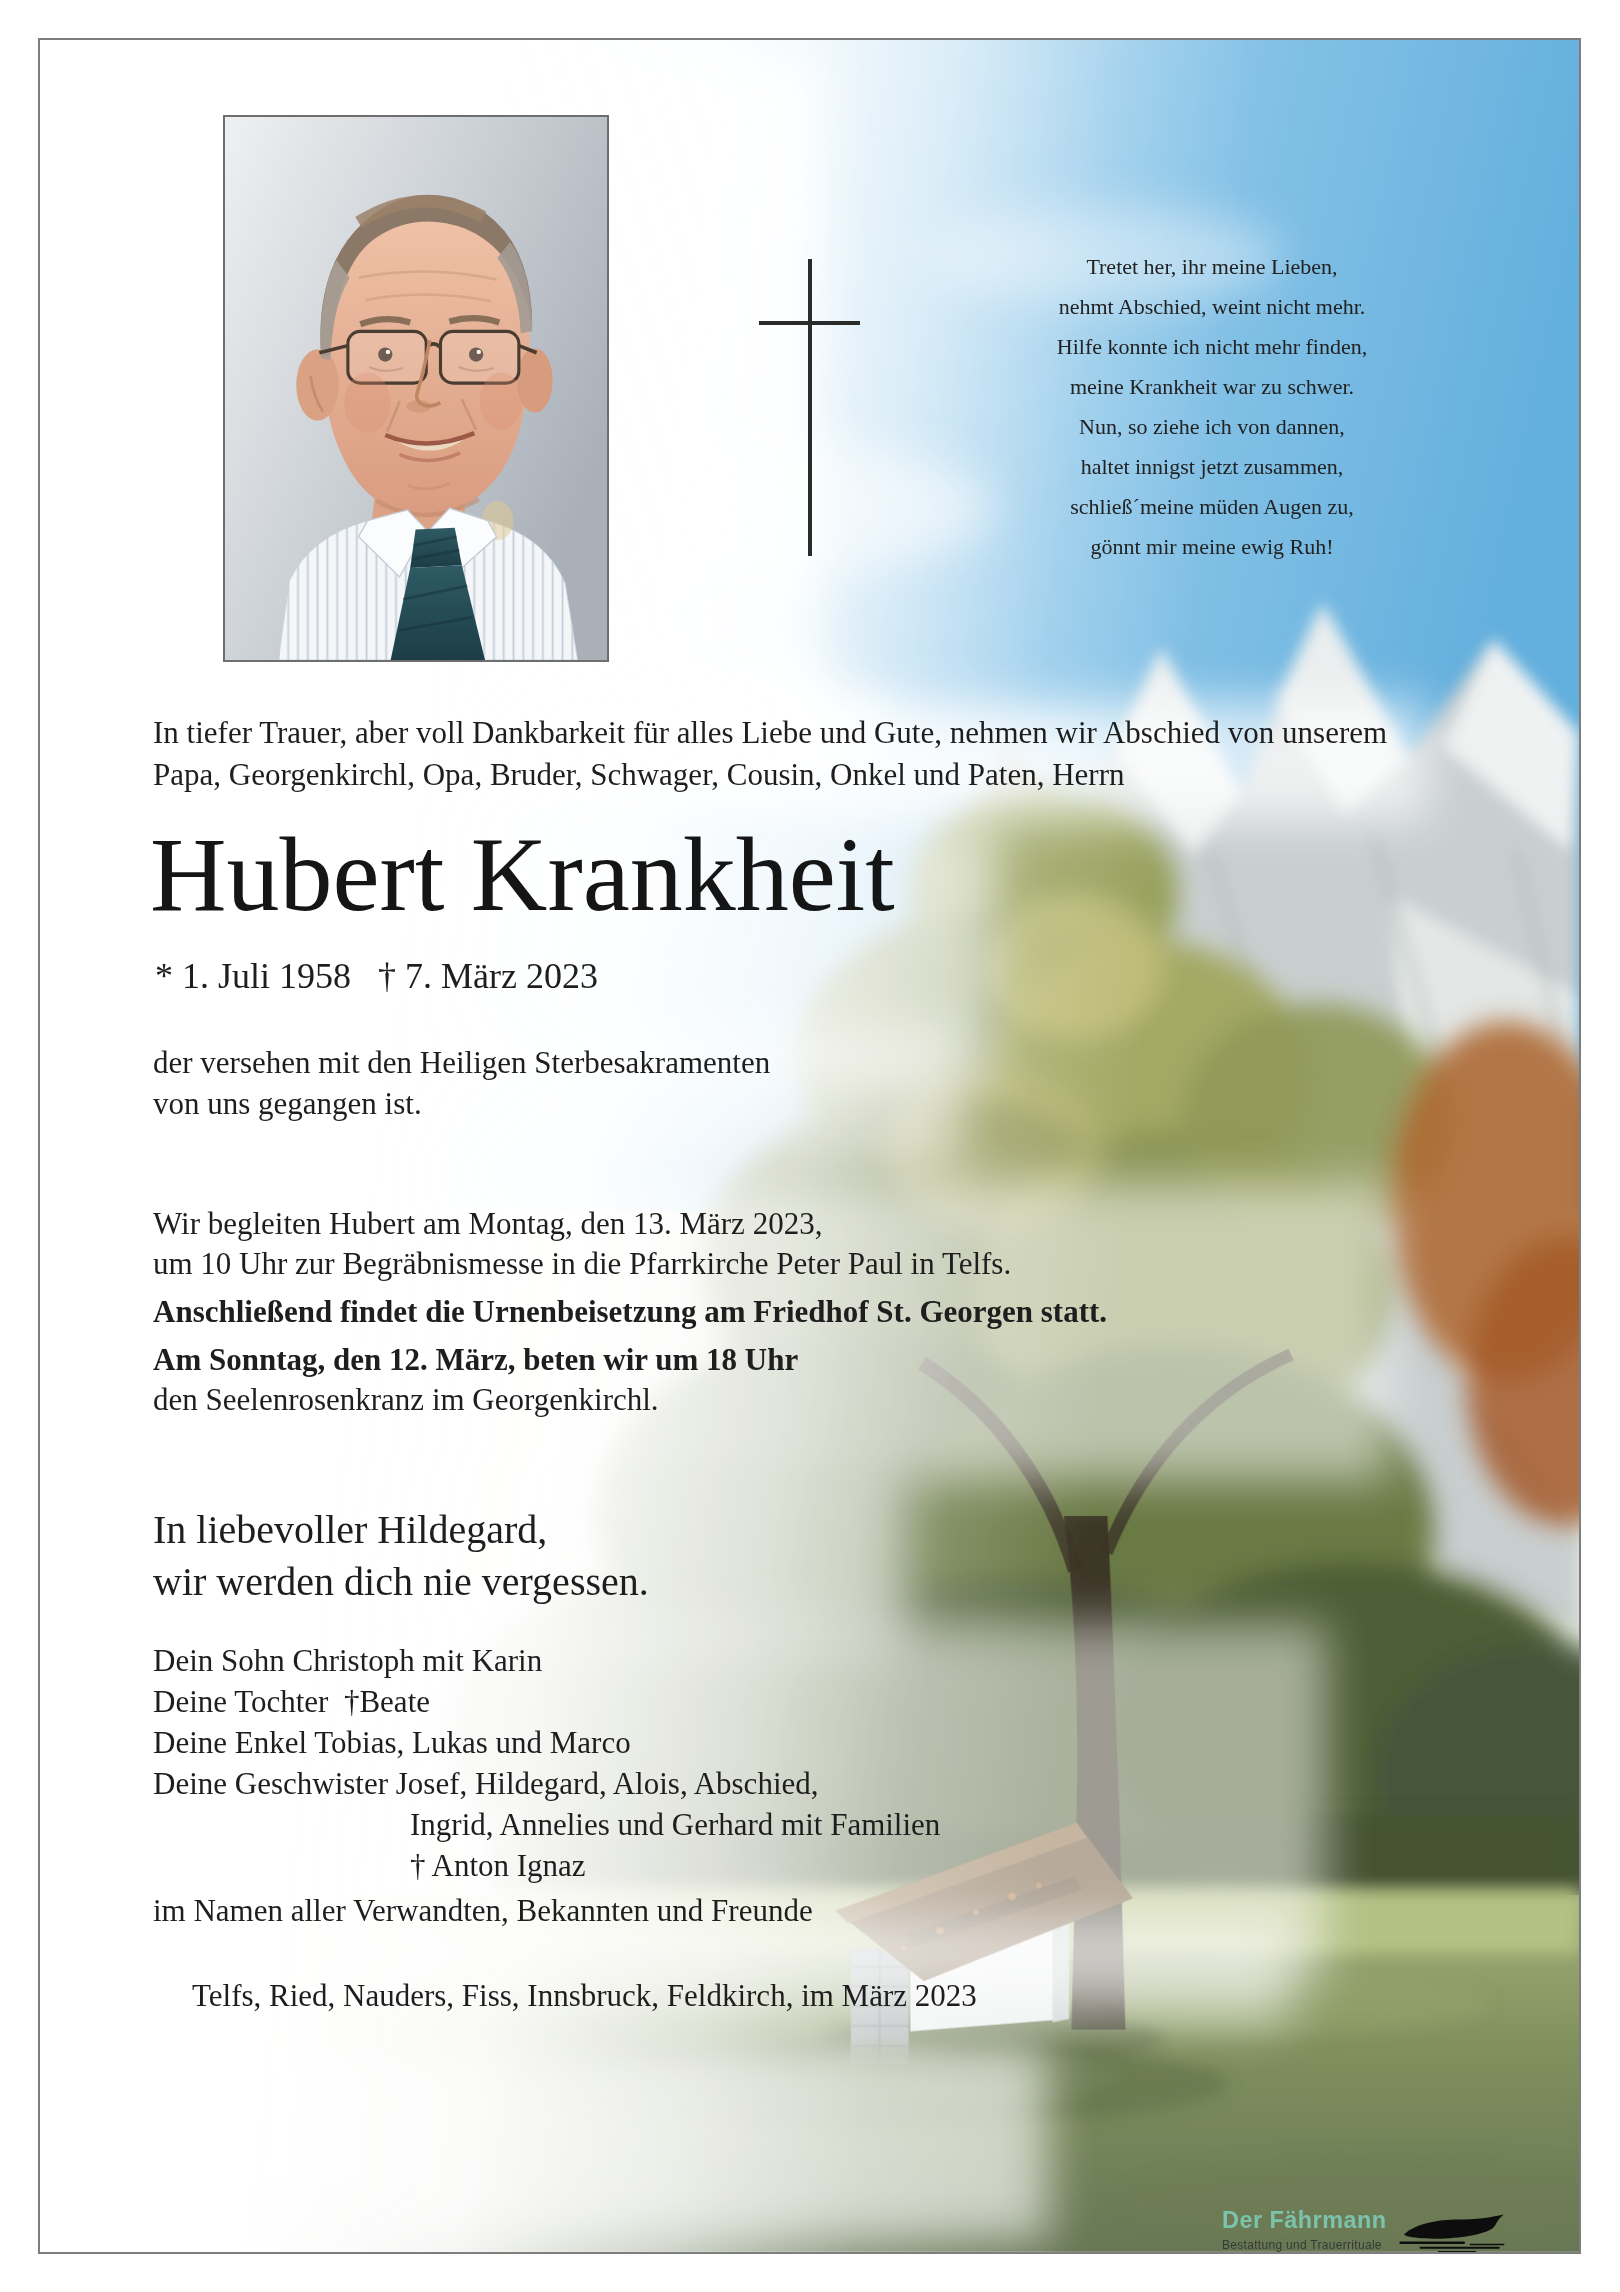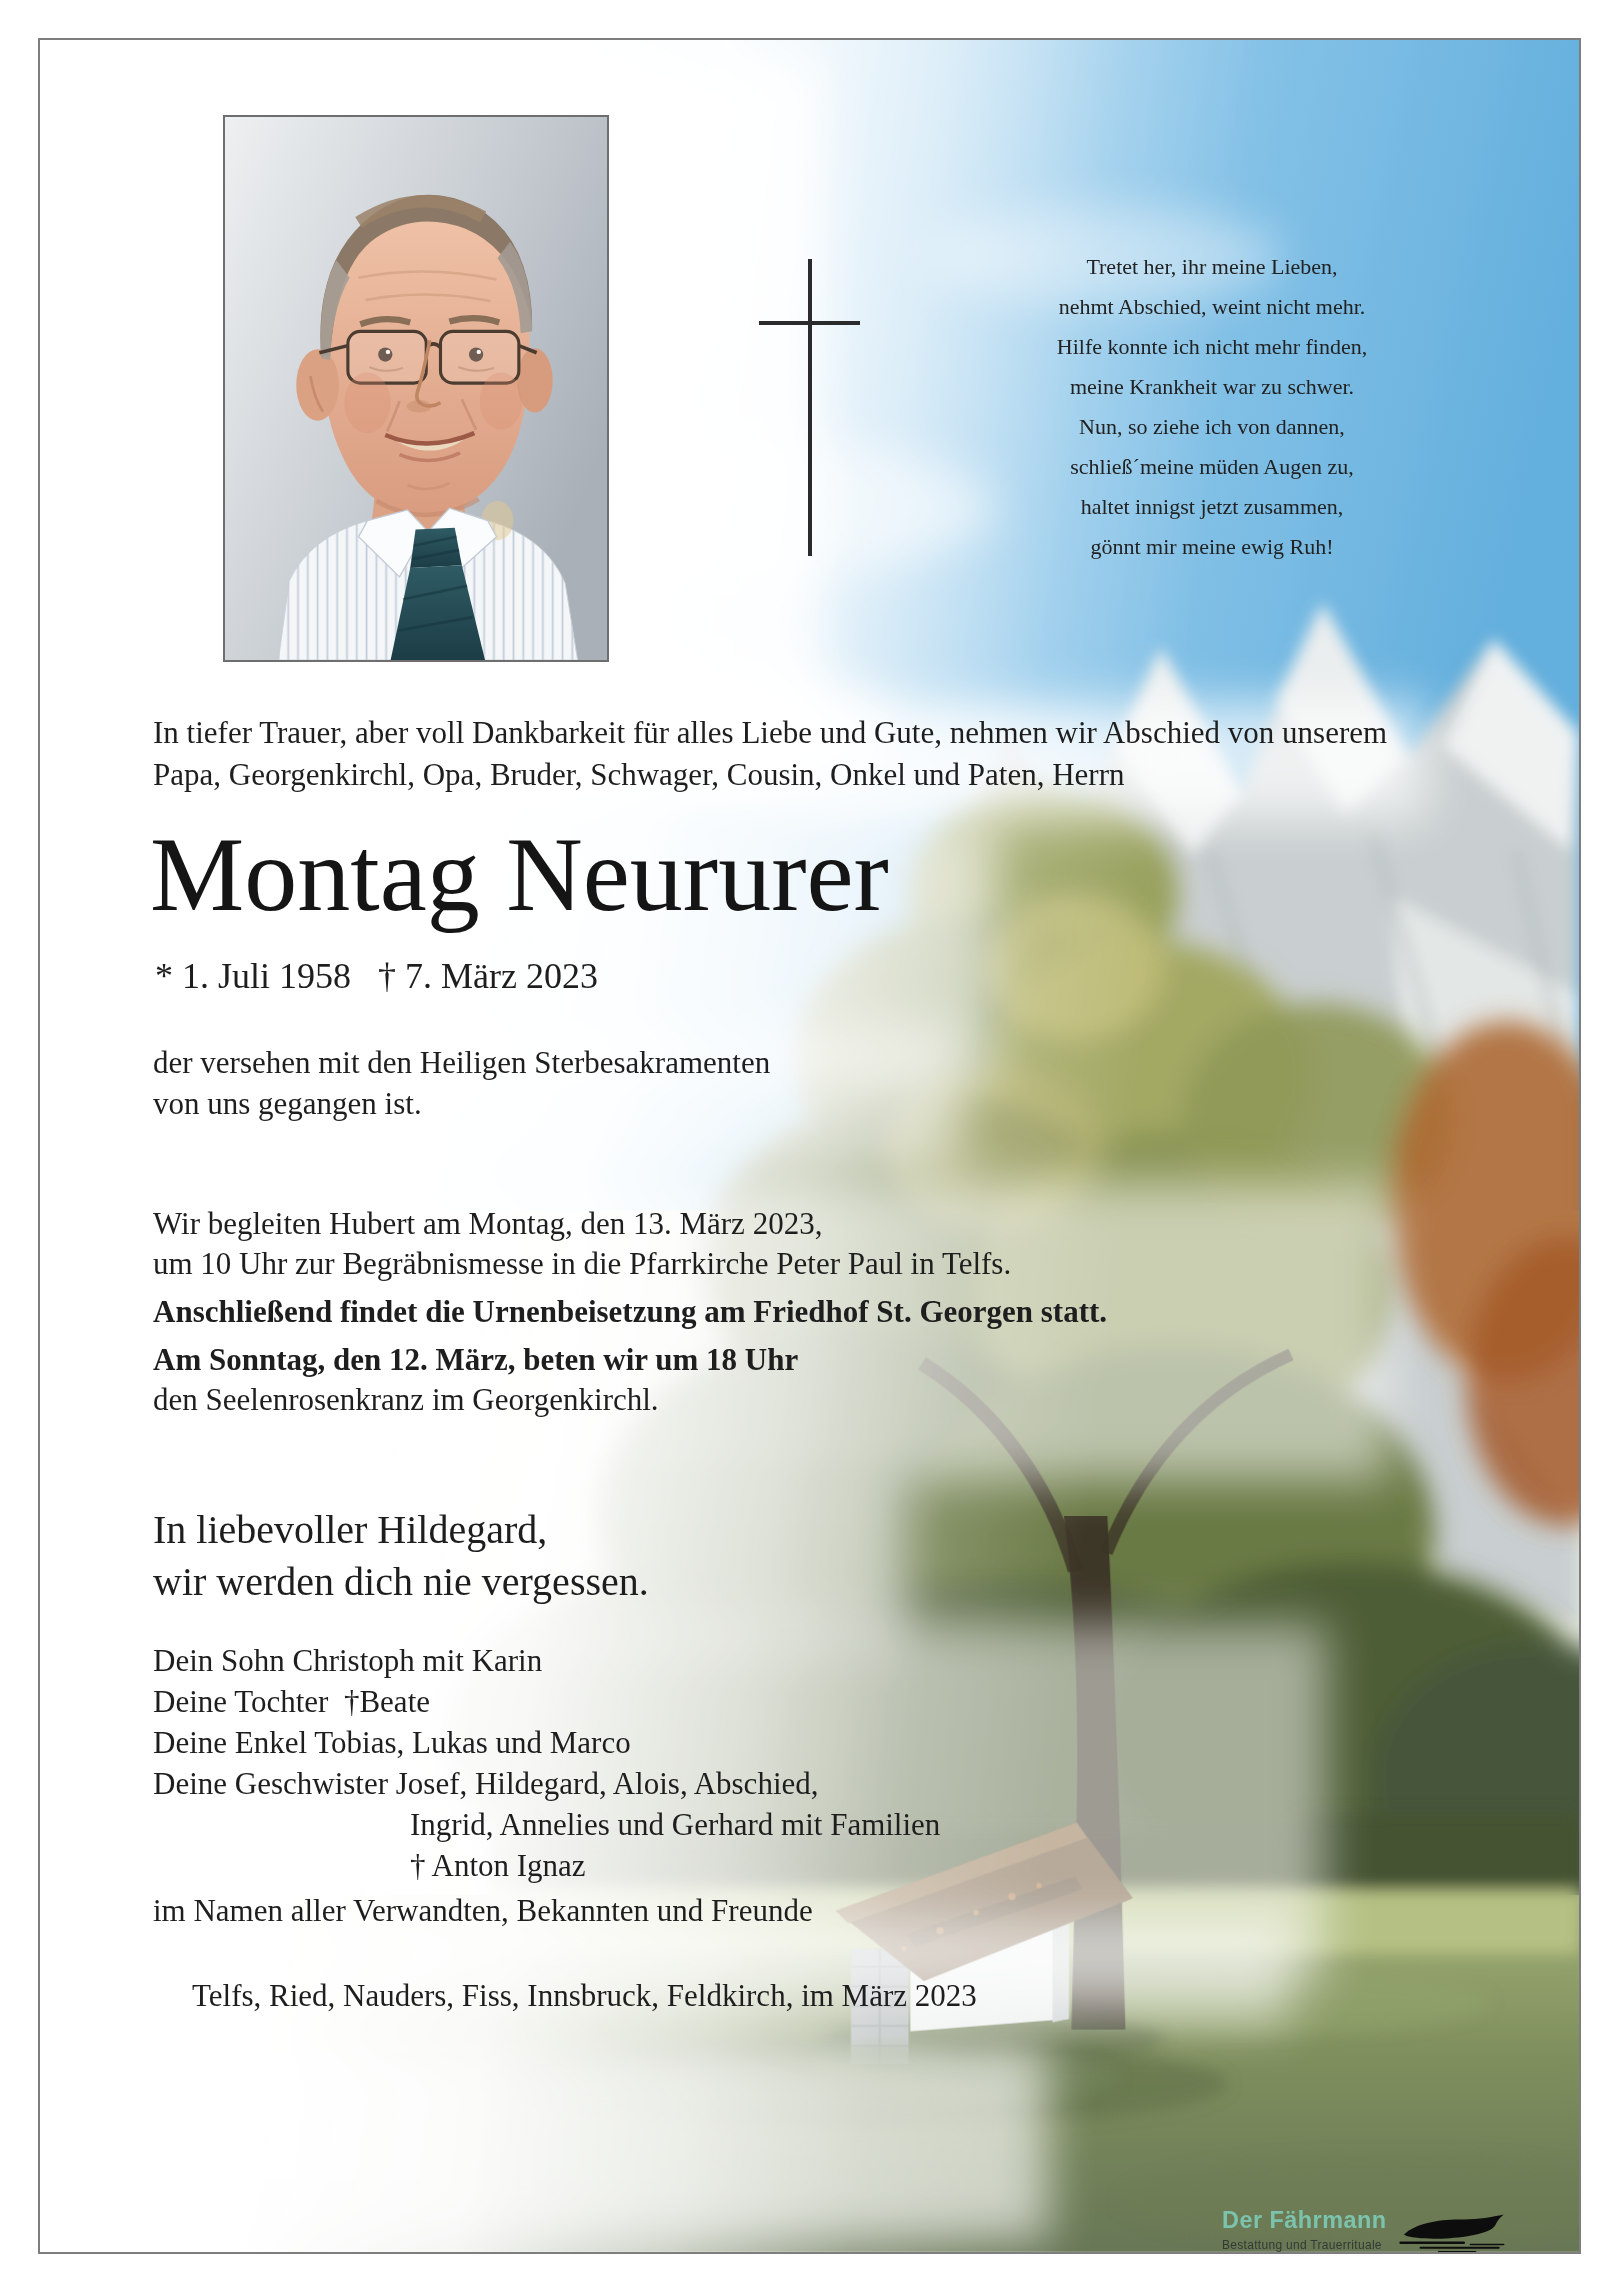--- a/index.html
+++ b/index.html
@@ -253,31 +253,31 @@
 
     <div class="cross-v"></div>
     <div class="cross-h"></div>
 
     <div class="poem">
       <div>Tretet her, ihr meine Lieben,</div>
       <div>nehmt Abschied, weint nicht mehr.</div>
       <div>Hilfe konnte ich nicht mehr finden,</div>
       <div>meine Krankheit war zu schwer.</div>
       <div>Nun, so ziehe ich von dannen,</div>
+      <div>haltet innigst jetzt zusammen,</div>
       <div>schließ´meine müden Augen zu,</div>
-      <div>haltet innigst jetzt zusammen,</div>
       <div>gönnt mir meine ewig Ruh!</div>
     </div>
 
     <div class="intro">
       <div>In tiefer Trauer, aber voll Dankbarkeit für alles Liebe und Gute, nehmen wir Abschied von unserem</div>
       <div>Papa, Georgenkirchl, Opa, Bruder, Schwager, Cousin, Onkel und Paten, Herrn</div>
     </div>
 
-    <h1 class="name">Montag Neururer</h1>
+    <h1 class="name">Hubert Krankheit</h1>
     <div class="dates">
       <span class="birth">* 1. Juli 1958</span><span class="death">† 7. März 2023</span>
     </div>
 
     <div class="sacrament">
       <div>der versehen mit den Heiligen Sterbesakramenten</div>
       <div>von uns gegangen ist.</div>
     </div>
 
     <div class="funeral">

